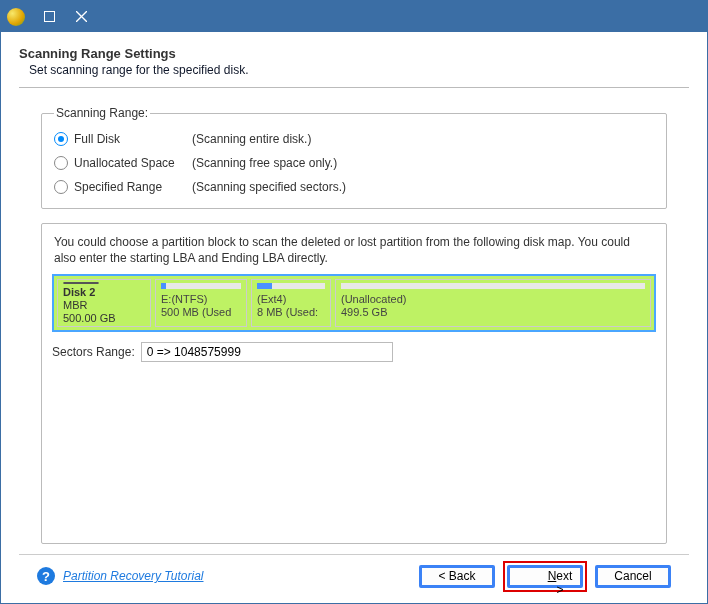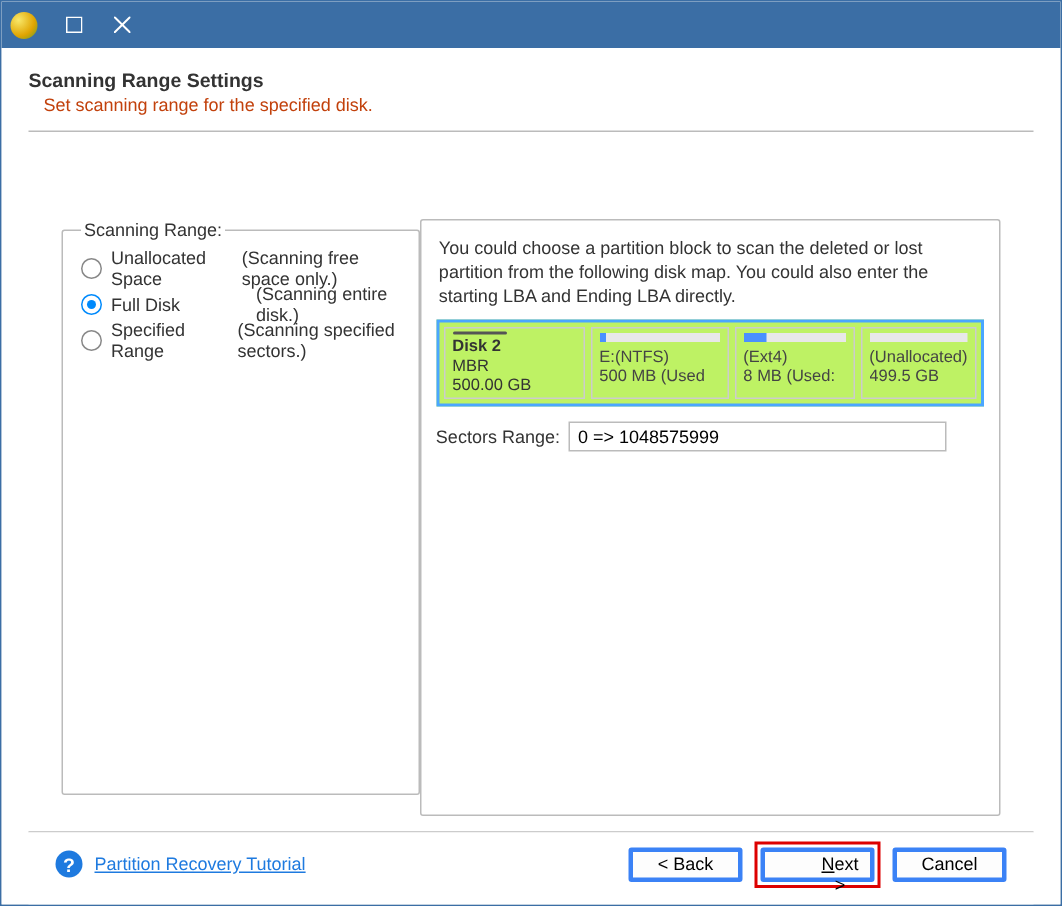--- a/index.html
+++ b/index.html
@@ -47,30 +47,29 @@
     flex-direction: column;
     padding: 14px 18px 0 18px;
   }
   .header {}
   .header .heading {
     font-weight: bold;
     font-size: 13px;
   }
   .header .sub {
     margin: 2px 0 8px 10px;
-    color: #c2410c;
+    color: #0f172a;
     font-size: 12px;
   }
   .hr-top { border: none; border-top: 1px solid #bbb; margin: 2px 0 18px 0; }
   .main {
     flex: 1;
     padding: 0 22px 0 22px;
     display: flex;
-    flex-direction: row;
-    margin-top: 40px;
+    flex-direction: column;
   }
   fieldset.scanning-range {
     border: 1px solid #bbb;
     border-radius: 2px;
     padding: 6px 10px 10px 12px;
     margin: 0 0 14px 0;
   }
   fieldset.scanning-range legend {
     font-size: 12px;
     color: #333;
@@ -199,20 +198,21 @@
     background: #1e7adf;
     color: #fff;
     display: flex; align-items: center; justify-content: center;
     font-weight: bold;
     font-size: 13px;
     margin-right: 8px;
   }
   .footer a.tutorial {
     color: #1e7adf;
     text-decoration: underline;
+    font-style: italic;
   }
   .footer .spacer { flex: 1; }
   .footer button {
     height: 23px;
     width: 76px;
     background: #fdfdfd;
     border: 3px solid #3b82f6;
     border-radius: 2px;
     font-family: inherit;
     font-size: 12px;
@@ -251,28 +251,28 @@
     <div class="heading">Scanning Range Settings</div>
     <div class="sub">Set scanning range for the specified disk.</div>
   </div>
   <hr class="hr-top">
 
   <div class="main">
     <fieldset class="scanning-range">
       <legend>Scanning Range:</legend>
 
       <div class="radio-row">
+        <span class="rb checked"></span>
+        <span class="labelcol">Full Disk</span>
+        <span class="desc">(Scanning entire disk.)</span>
+      </div>
+      <div class="radio-row">
         <span class="rb un"></span>
         <span class="labelcol">Unallocated Space</span>
         <span class="desc">(Scanning free space only.)</span>
-      </div>
-      <div class="radio-row">
-        <span class="rb checked"></span>
-        <span class="labelcol">Full Disk</span>
-        <span class="desc">(Scanning entire disk.)</span>
       </div>
       <div class="radio-row">
         <span class="rb un"></span>
         <span class="labelcol">Specified Range</span>
         <span class="desc">(Scanning specified sectors.)</span>
       </div>
     </fieldset>
 
     <div class="diskmap-box">
       <div class="intro">You could choose a partition block to scan the deleted or lost partition from the following disk map. You could also enter the starting LBA and Ending LBA directly.</div>

